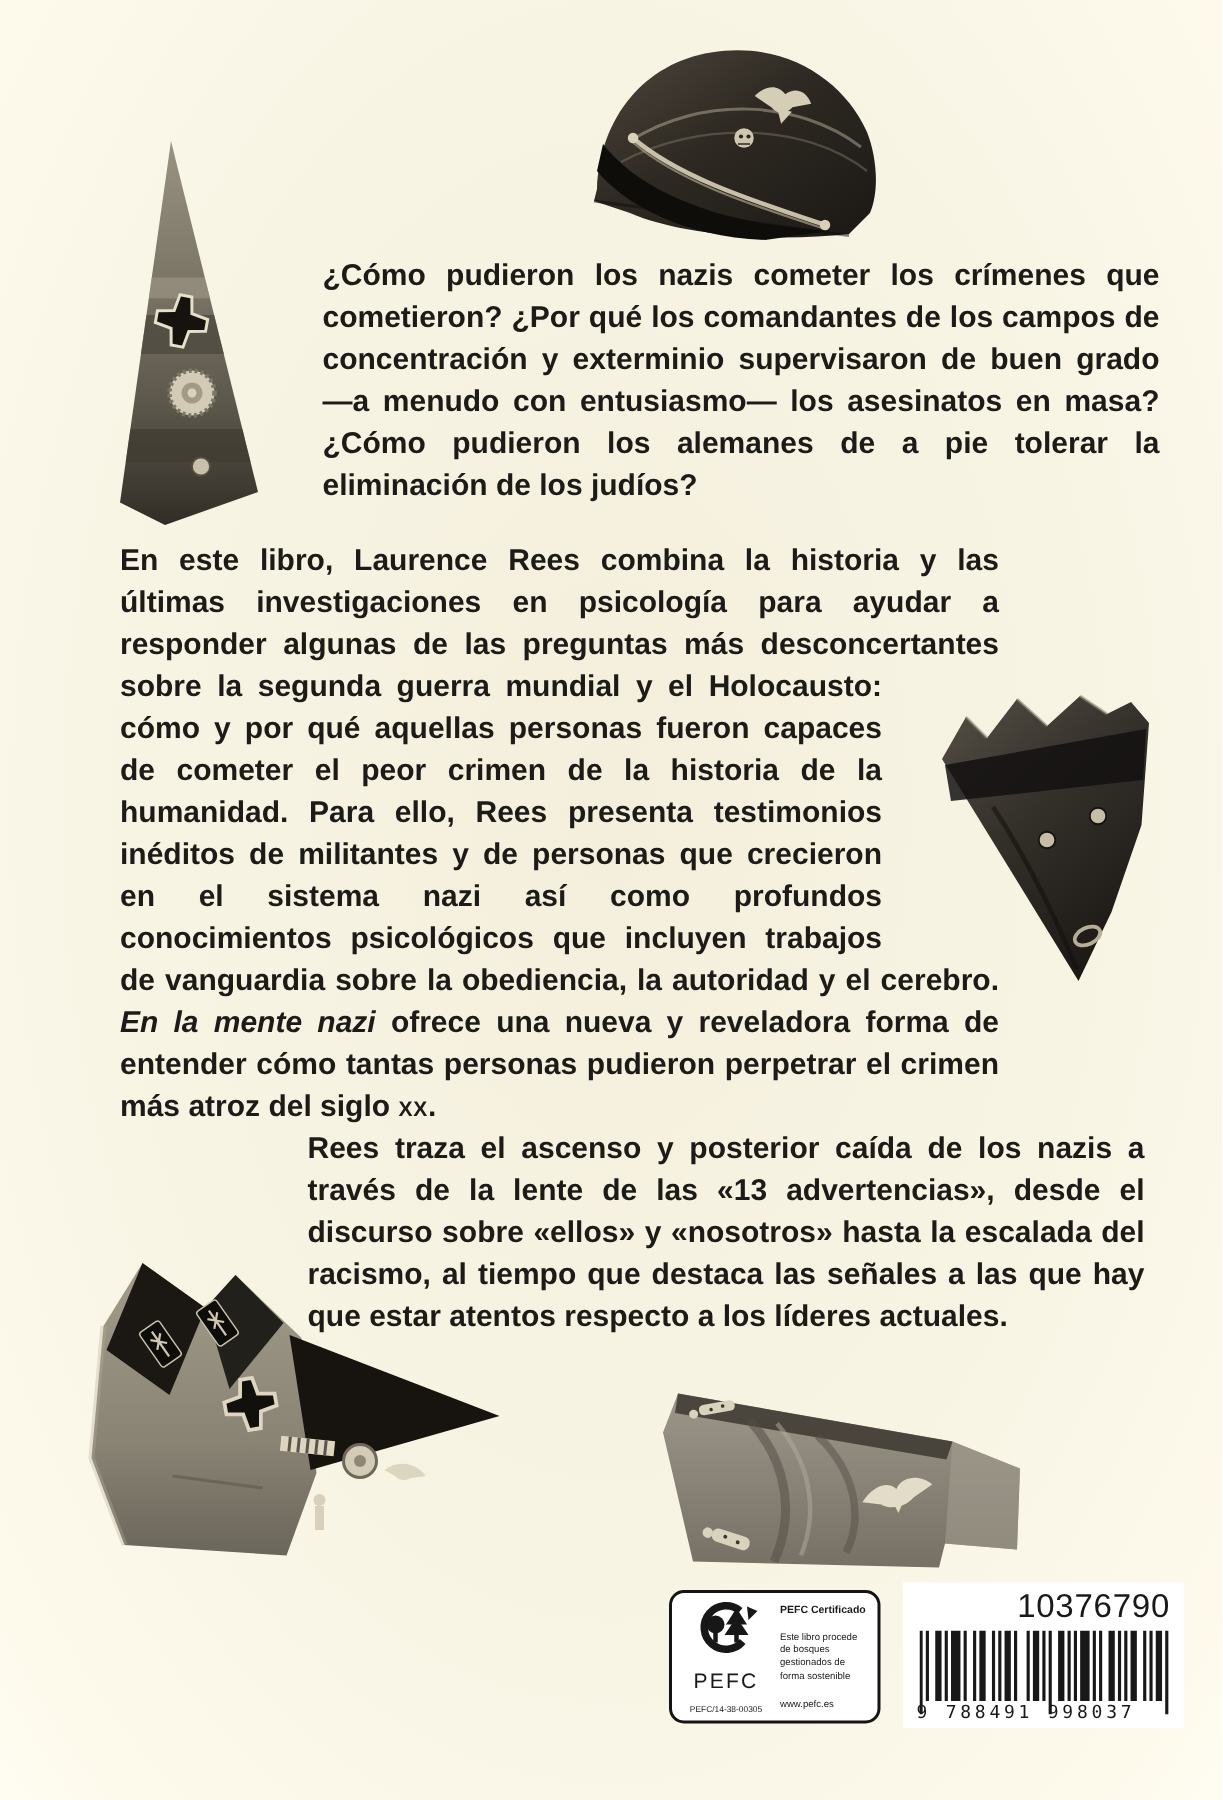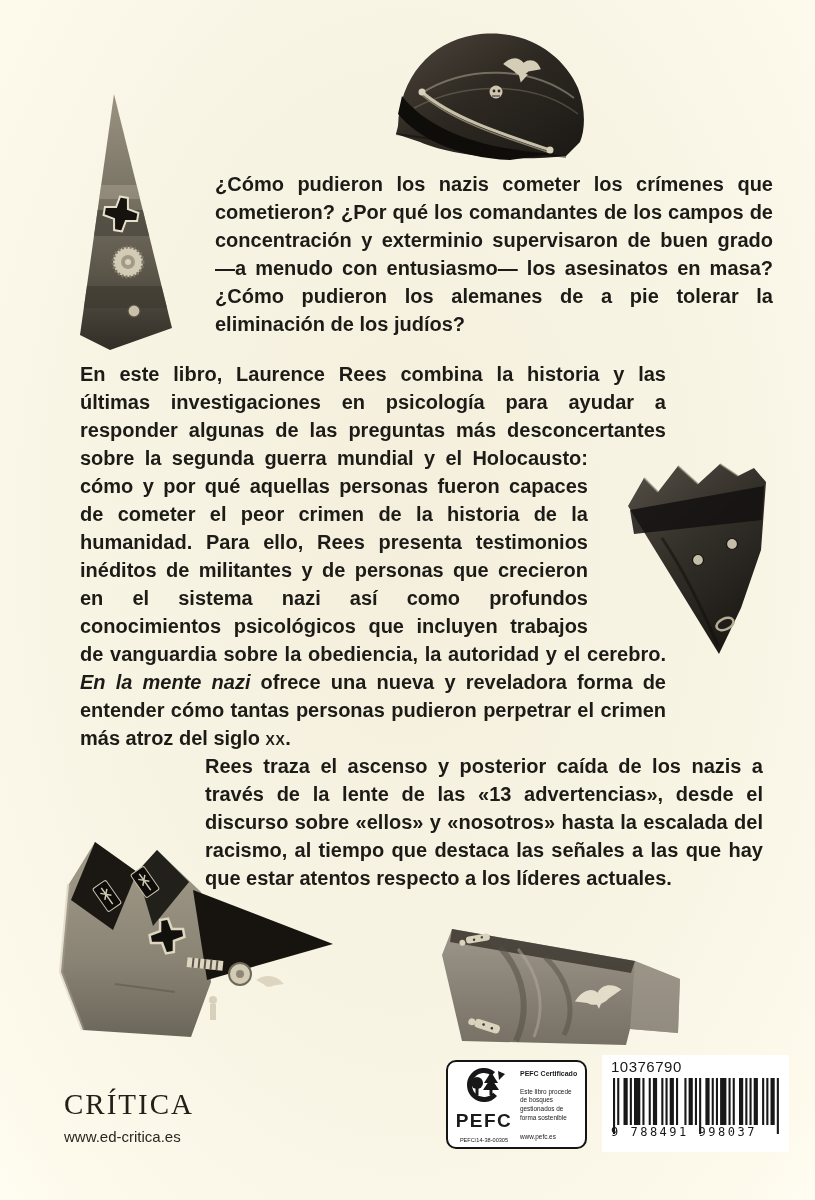--- a/index.html
+++ b/index.html
@@ -24,32 +24,32 @@
   #publisher .logo{font-family:"Liberation Serif", serif; font-size:29px; letter-spacing:2px; font-weight:400;}
   #publisher .site{font-size:15px; margin-top:7px; color:#2a2722;}
 
   #pefc-box{
     position:absolute; left:446px; top:1060px; width:141px; height:89px;
     background:#ffffff; border:2.5px solid #141414; border-radius:10px;
     box-sizing:border-box; display:flex; padding:5px 7px 4px 7px; gap:7px;
     color:#1a1a1a;
   }
   #pefc-left{width:58px; display:flex; flex-direction:column; align-items:center; justify-content:space-between;}
-  #pefc-left .pefc-word{font-weight:700; font-size:19px; letter-spacing:1.5px; line-height:13px;}
+  #pefc-left .pefc-word{font-weight:400; font-size:14px; letter-spacing:1.5px; line-height:13px;}
   #pefc-left .pefc-license{font-size:5.6px; white-space:nowrap; margin-top:2px;}
   #pefc-right{flex:1; display:flex; flex-direction:column; justify-content:space-between; padding-top:3px;}
   #pefc-right .cert{font-weight:700; font-size:7px;}
   #pefc-right .desc{font-size:6.4px; line-height:8.6px;}
   #pefc-right .site{font-size:6.4px; padding-bottom:3px;}
 
   #barcode-box{
     position:absolute; left:602px; top:1055px; width:187px; height:97px;
     background:#ffffff; box-sizing:border-box; padding:3px 9px 0 9px;
   }
-  #barcode-number{font-size:15px; color:#181818; text-align:left; letter-spacing:.5px;}
+  #barcode-number{font-size:22px; color:#181818; text-align:right; letter-spacing:.5px;}
   #barcode-bars{display:block; margin:3px 0 0 2px;}
   #barcode-bars rect{fill:#181818;}
   #barcode-digits{
     font-family:"DejaVu Sans Mono", monospace; font-size:12px; color:#181818;
     letter-spacing:2.5px; margin-top:-9px; white-space:nowrap;
   }
 </style>
 </head>
 <body>
 
@@ -217,24 +217,20 @@
       </g>
       <g fill="#d9d2bd" transform="translate(58,112) rotate(18)">
         <rect x="-14" y="-5" width="26" height="9" rx="4"></rect>
           <circle cx="-17" cy="0" r="3.5"></circle>
         <circle cx="-5" cy="-1" r="1.3" fill="#3a352c"></circle>
           <circle cx="4" cy="0" r="1.3" fill="#3a352c"></circle>
       </g>
     </svg>
   </div>
 
-  <div id="publisher">
-    <div class="logo">CRÍTICA</div>
-    <div class="site">www.ed-critica.es</div>
-  </div>
 
   <div id="pefc-box">
     <div id="pefc-left">
       <svg width="44" height="38" viewBox="0 0 44 38">
         <circle cx="22" cy="18" r="14.5" stroke="#171717" stroke-width="5" fill="none" stroke-dasharray="68 24" transform="rotate(40 22 18)"></circle>
         <path d="M36,4 L43,7 L37,13 Z" fill="#171717"></path>
         <circle cx="15" cy="16" r="6" fill="#171717"></circle>
         <rect x="13.5" y="20" width="3" height="8" fill="#171717"></rect>
         <path d="M29,5 L36,16 L22,16 Z" fill="#171717"></path>
         <path d="M29,11 L37,23 L21,23 Z" fill="#171717"></path>

